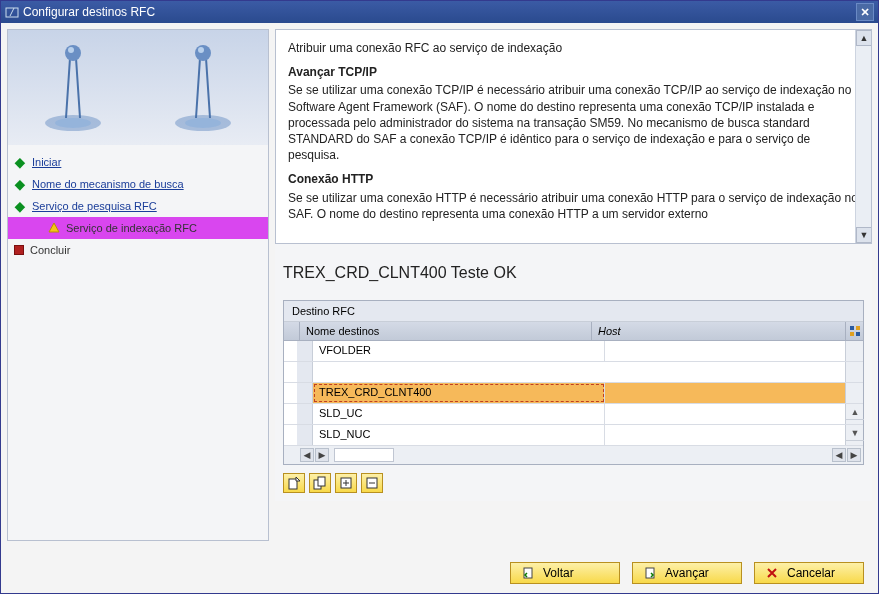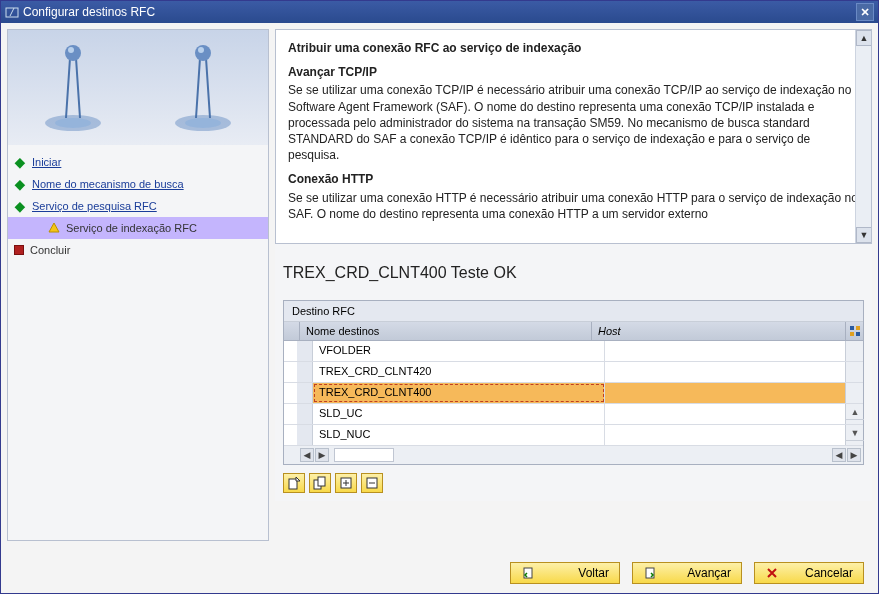--- a/index.html
+++ b/index.html
@@ -16,32 +16,32 @@
   .main-container { display: flex; height: 524px; padding: 6px; gap: 6px; }
   
   
   .left-panel { width: 262px; background: #f4f5f7; border: 1px solid #b8c0d0; display: flex; flex-direction: column; }
   .decoration-area { height: 115px; background: linear-gradient(to bottom, #c8d4e8, #e8ecf4); display: flex; justify-content: space-around; align-items: center; overflow: hidden; }
   .water-drop { width: 70px; height: 100px; position: relative;}
   .water-drop svg { width: 100%; height: 100%;}
   
   .nav-list { padding: 6px 0; }
   .nav-item { height: 22px; display: flex; align-items: center; padding: 0 6px; cursor: pointer; }
-  .nav-item.active { background: #c4b5fd; padding-left: 40px; }
+  .nav-item.active { background: #d946ef; padding-left: 40px; }
   .nav-bullet { width: 12px; height: 12px; margin-right: 6px; display: flex; align-items: center; justify-content: center;}
   .nav-bullet.green { color: #0a9020; font-size: 14px; line-height: 1;}
   .nav-bullet.yellow { }
   .nav-bullet.red { width:10px; height:10px; background:#b02020; border:1px solid #7a1010;}
   .nav-link { color: #1a3d99; text-decoration: underline; }
   .nav-text { color: #333; text-decoration: none;}
   
   
   .right-panel { flex: 1; display: flex; flex-direction: column; }
   .info-box { height: 215px; background: #fff; border: 1px solid #b8c0d0; padding: 10px 12px; overflow: hidden; position: relative; font-size: 12px; line-height: 1.35; color: #222;}
-  .info-box .heading { font-weight: bold; margin-bottom: 8px; font-size: 12px;}
+  .info-box .heading { font-weight: normal; margin-bottom: 8px; font-size: 12px;}
   .info-box .sub-heading { font-weight: bold; margin-top: 8px; margin-bottom: 2px;}
   .info-box .para { }
   .info-scroll { position: absolute; right: 0; top: 0; bottom: 0; width: 16px; background: #eaeef4; border-left: 1px solid #cdd4e0;}
   .info-scroll .scroll-up { position: absolute; top:0; width:16px; height:16px; background:#dce2ec; border:1px solid #b0b8c8; display:flex; align-items:center; justify-content:center; font-size:9px; color:#333; cursor:pointer;}
   .info-scroll .scroll-down { position: absolute; bottom:0; width:16px; height:16px; background:#dce2ec; border:1px solid #b0b8c8; display:flex; align-items:center; justify-content:center; font-size:9px; color:#333; cursor:pointer;}
   
   .controls-area { background: #f4f5f7; padding: 20px 8px 8px 8px; }
   .test-row { display: flex; align-items: center; gap: 18px; margin-bottom: 18px;}
   .sap-button { background: linear-gradient(to bottom, #fdf0a8, #f8d94a); border: 1px solid #b89020; padding: 3px 14px; font-size: 12px; cursor: pointer; min-width: 120px; text-align:center; height:22px; display:inline-flex; align-items:center; justify-content:center;}
   .status-text { font-size: 16px; color: #222;}
@@ -74,21 +74,21 @@
   .row-scroll-btn { width:18px;height:16px; display:flex; align-items:center; justify-content:center; font-size:9px; color:#555; cursor:pointer; border-bottom:1px solid #c8ced8;}
   
   .icon-toolbar { display: flex; gap: 4px; margin-top: 8px;}
   .mini-icon-btn { width: 22px; height: 20px; background: linear-gradient(to bottom, #fdf0a8, #f8d94a); border: 1px solid #b89020; display: flex; align-items: center; justify-content: center; cursor: pointer;}
   .mini-icon-btn svg { width: 14px; height: 14px;}
   
   
   .bottom-bar { position: absolute; bottom: 0; left: 0; right: 0; height: 40px; display: flex; align-items: center; justify-content: flex-end; gap: 12px; padding: 0 14px;}
   .bottom-bar .sap-nav-button { background: linear-gradient(to bottom, #fdf0a8, #f8d94a); border: 1px solid #b89020; padding: 3px 10px; display: flex; align-items: center; gap: 8px; min-width: 110px; height: 22px; cursor: pointer; font-size: 12px;}
   .sap-nav-button .btn-icon { display:inline-flex; width:14px; height:14px; align-items:center; justify-content:center;}
-  .sap-nav-button .btn-label { flex:1; text-align:right;}
+  .sap-nav-button .btn-label { flex:1; text-align:left;}
   
 </style>
 </head>
 <body>
 
 <div class="window">
 
   <div class="titlebar">
     <span class="title-icon">
       <svg viewBox="0 0 14 14">
@@ -186,21 +186,20 @@
           </div>
           <div class="table-body" id="table-body">
               <div class="table-row">
                 <div class="row-selector"></div>
                 <div class="cell-name">VFOLDER</div>
                 <div class="cell-host"></div>
                 <div class="row-scroll"></div>
               </div>
               <div class="table-row">
                 <div class="row-selector"></div>
-                <div class="cell-name">TREX_CRD_CLNT420</div>
                 <div class="cell-host"></div>
                 <div class="row-scroll"></div>
               </div>
               <div class="table-row selected">
                 <div class="row-selector"></div>
                 <div class="cell-name">TREX_CRD_CLNT400</div>
                 <div class="cell-host"></div>
                 <div class="row-scroll"></div>
               </div>
               <div class="table-row">

